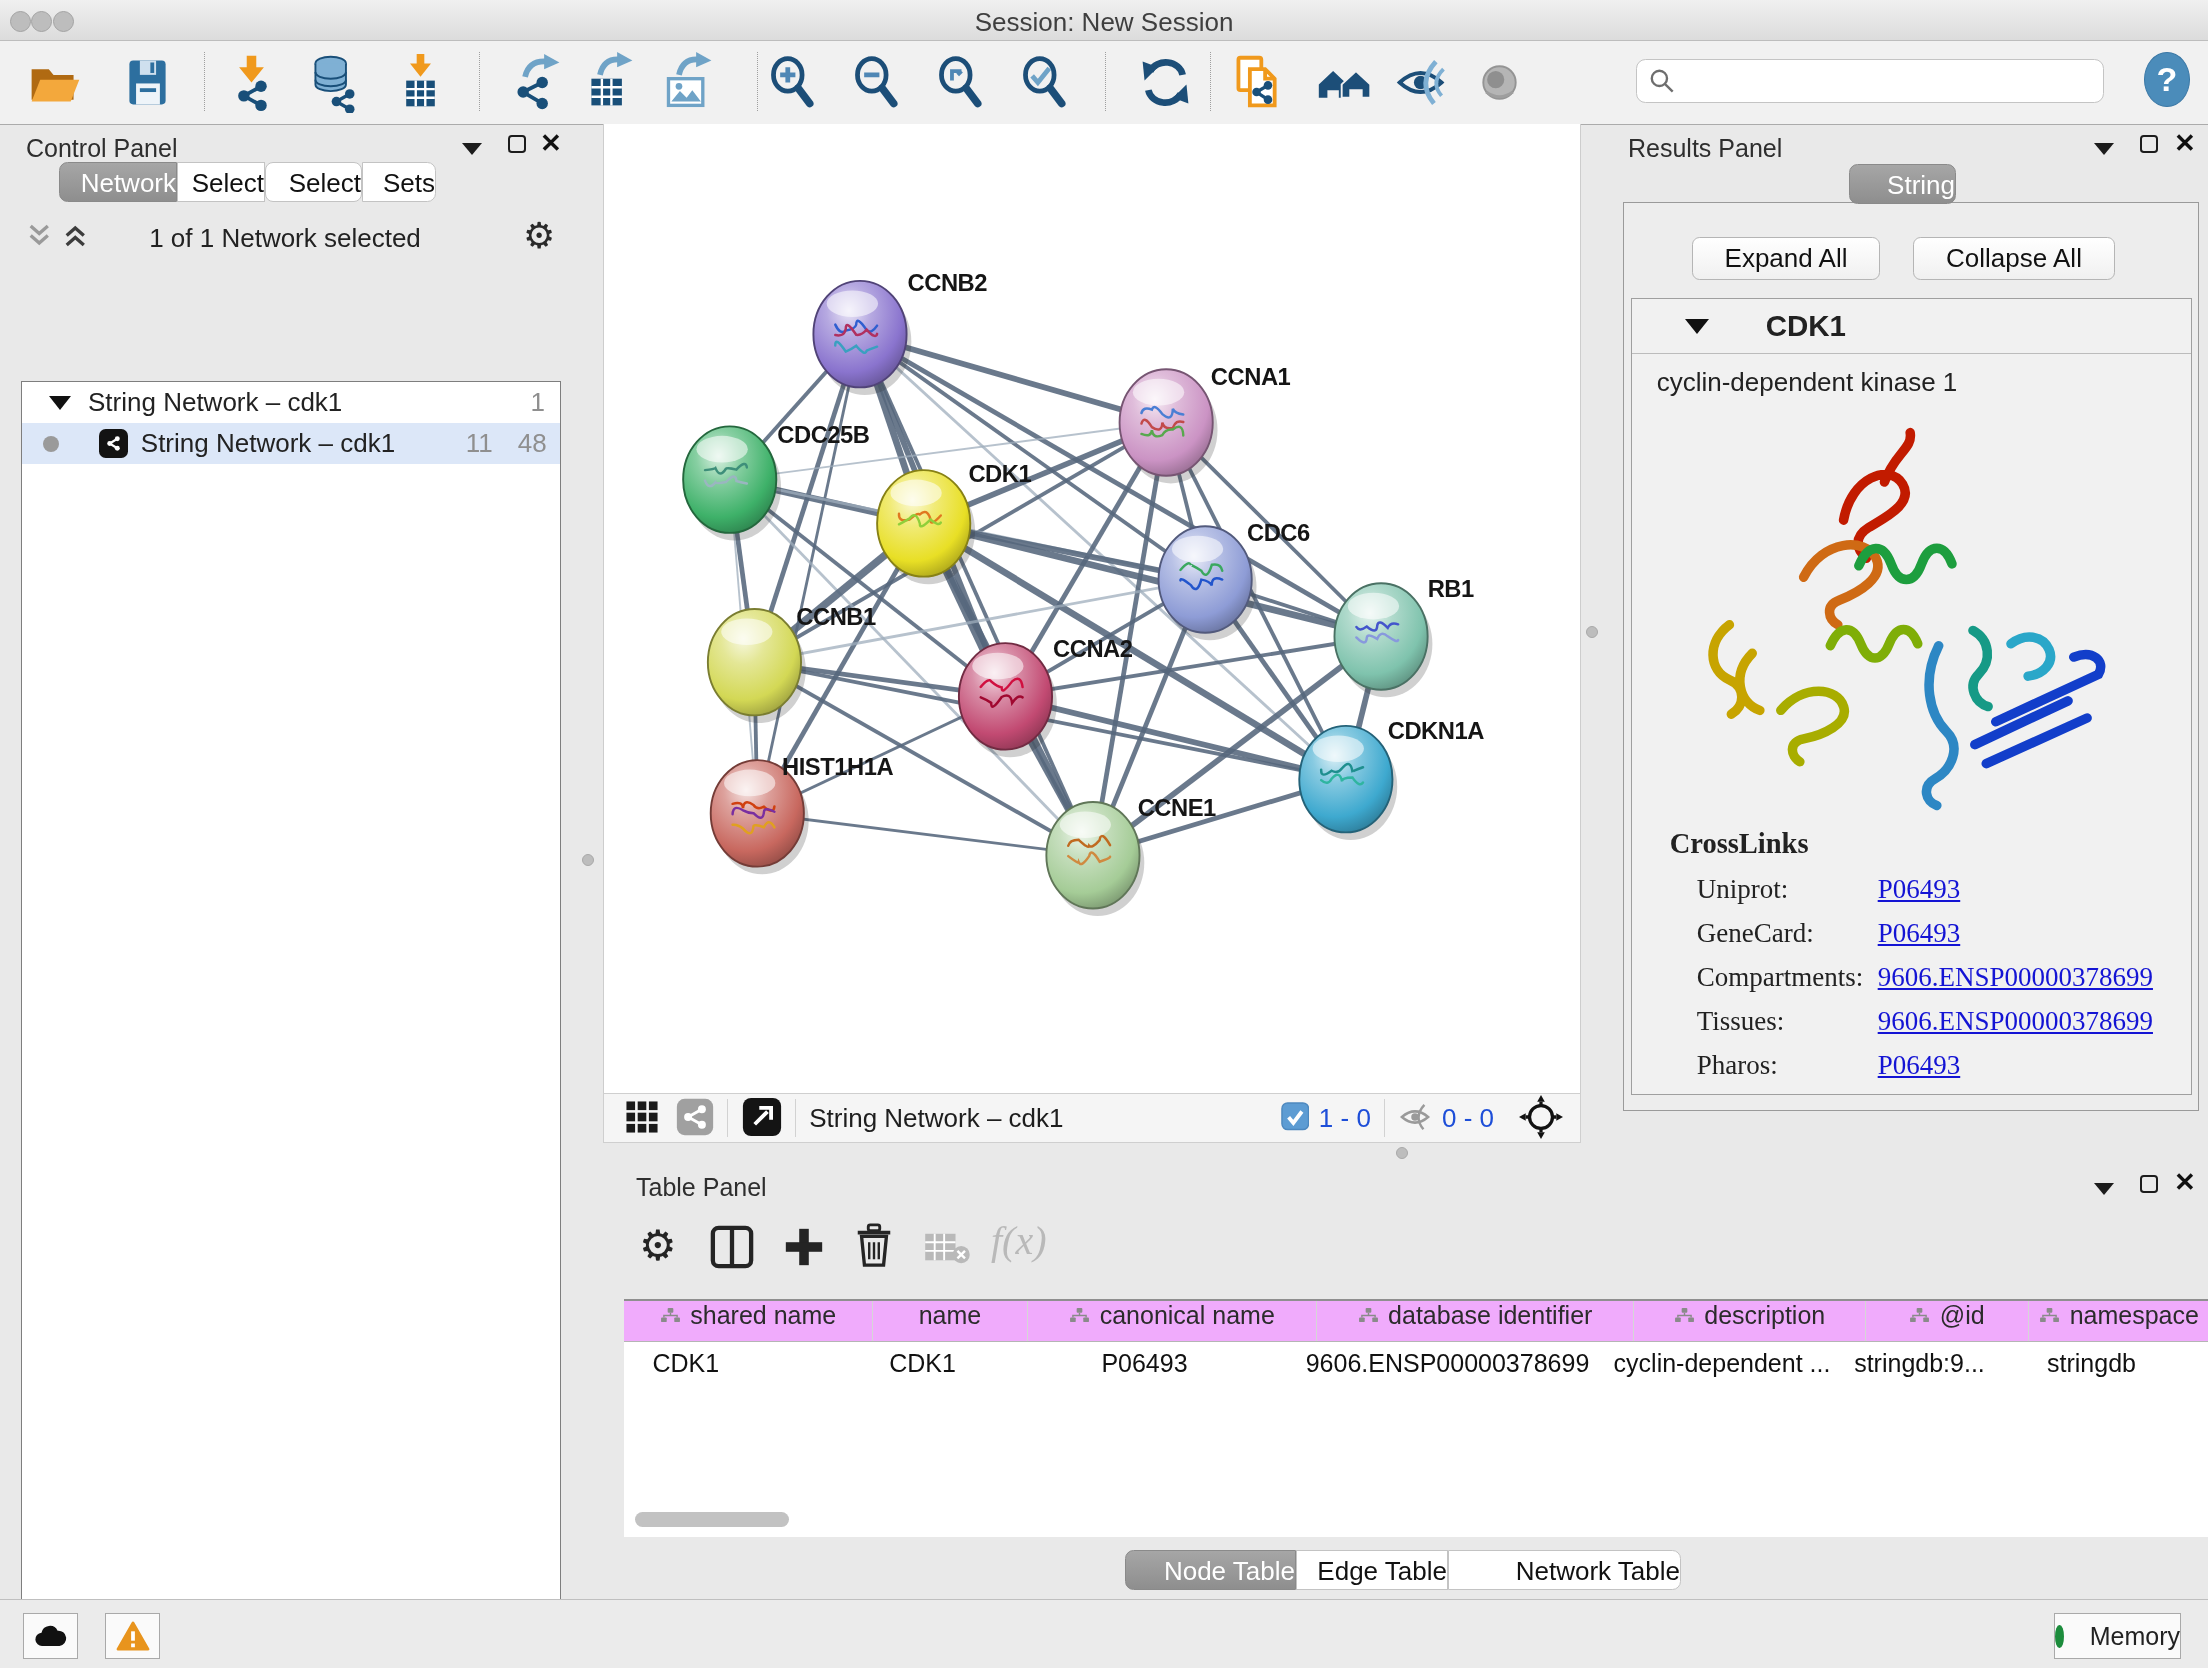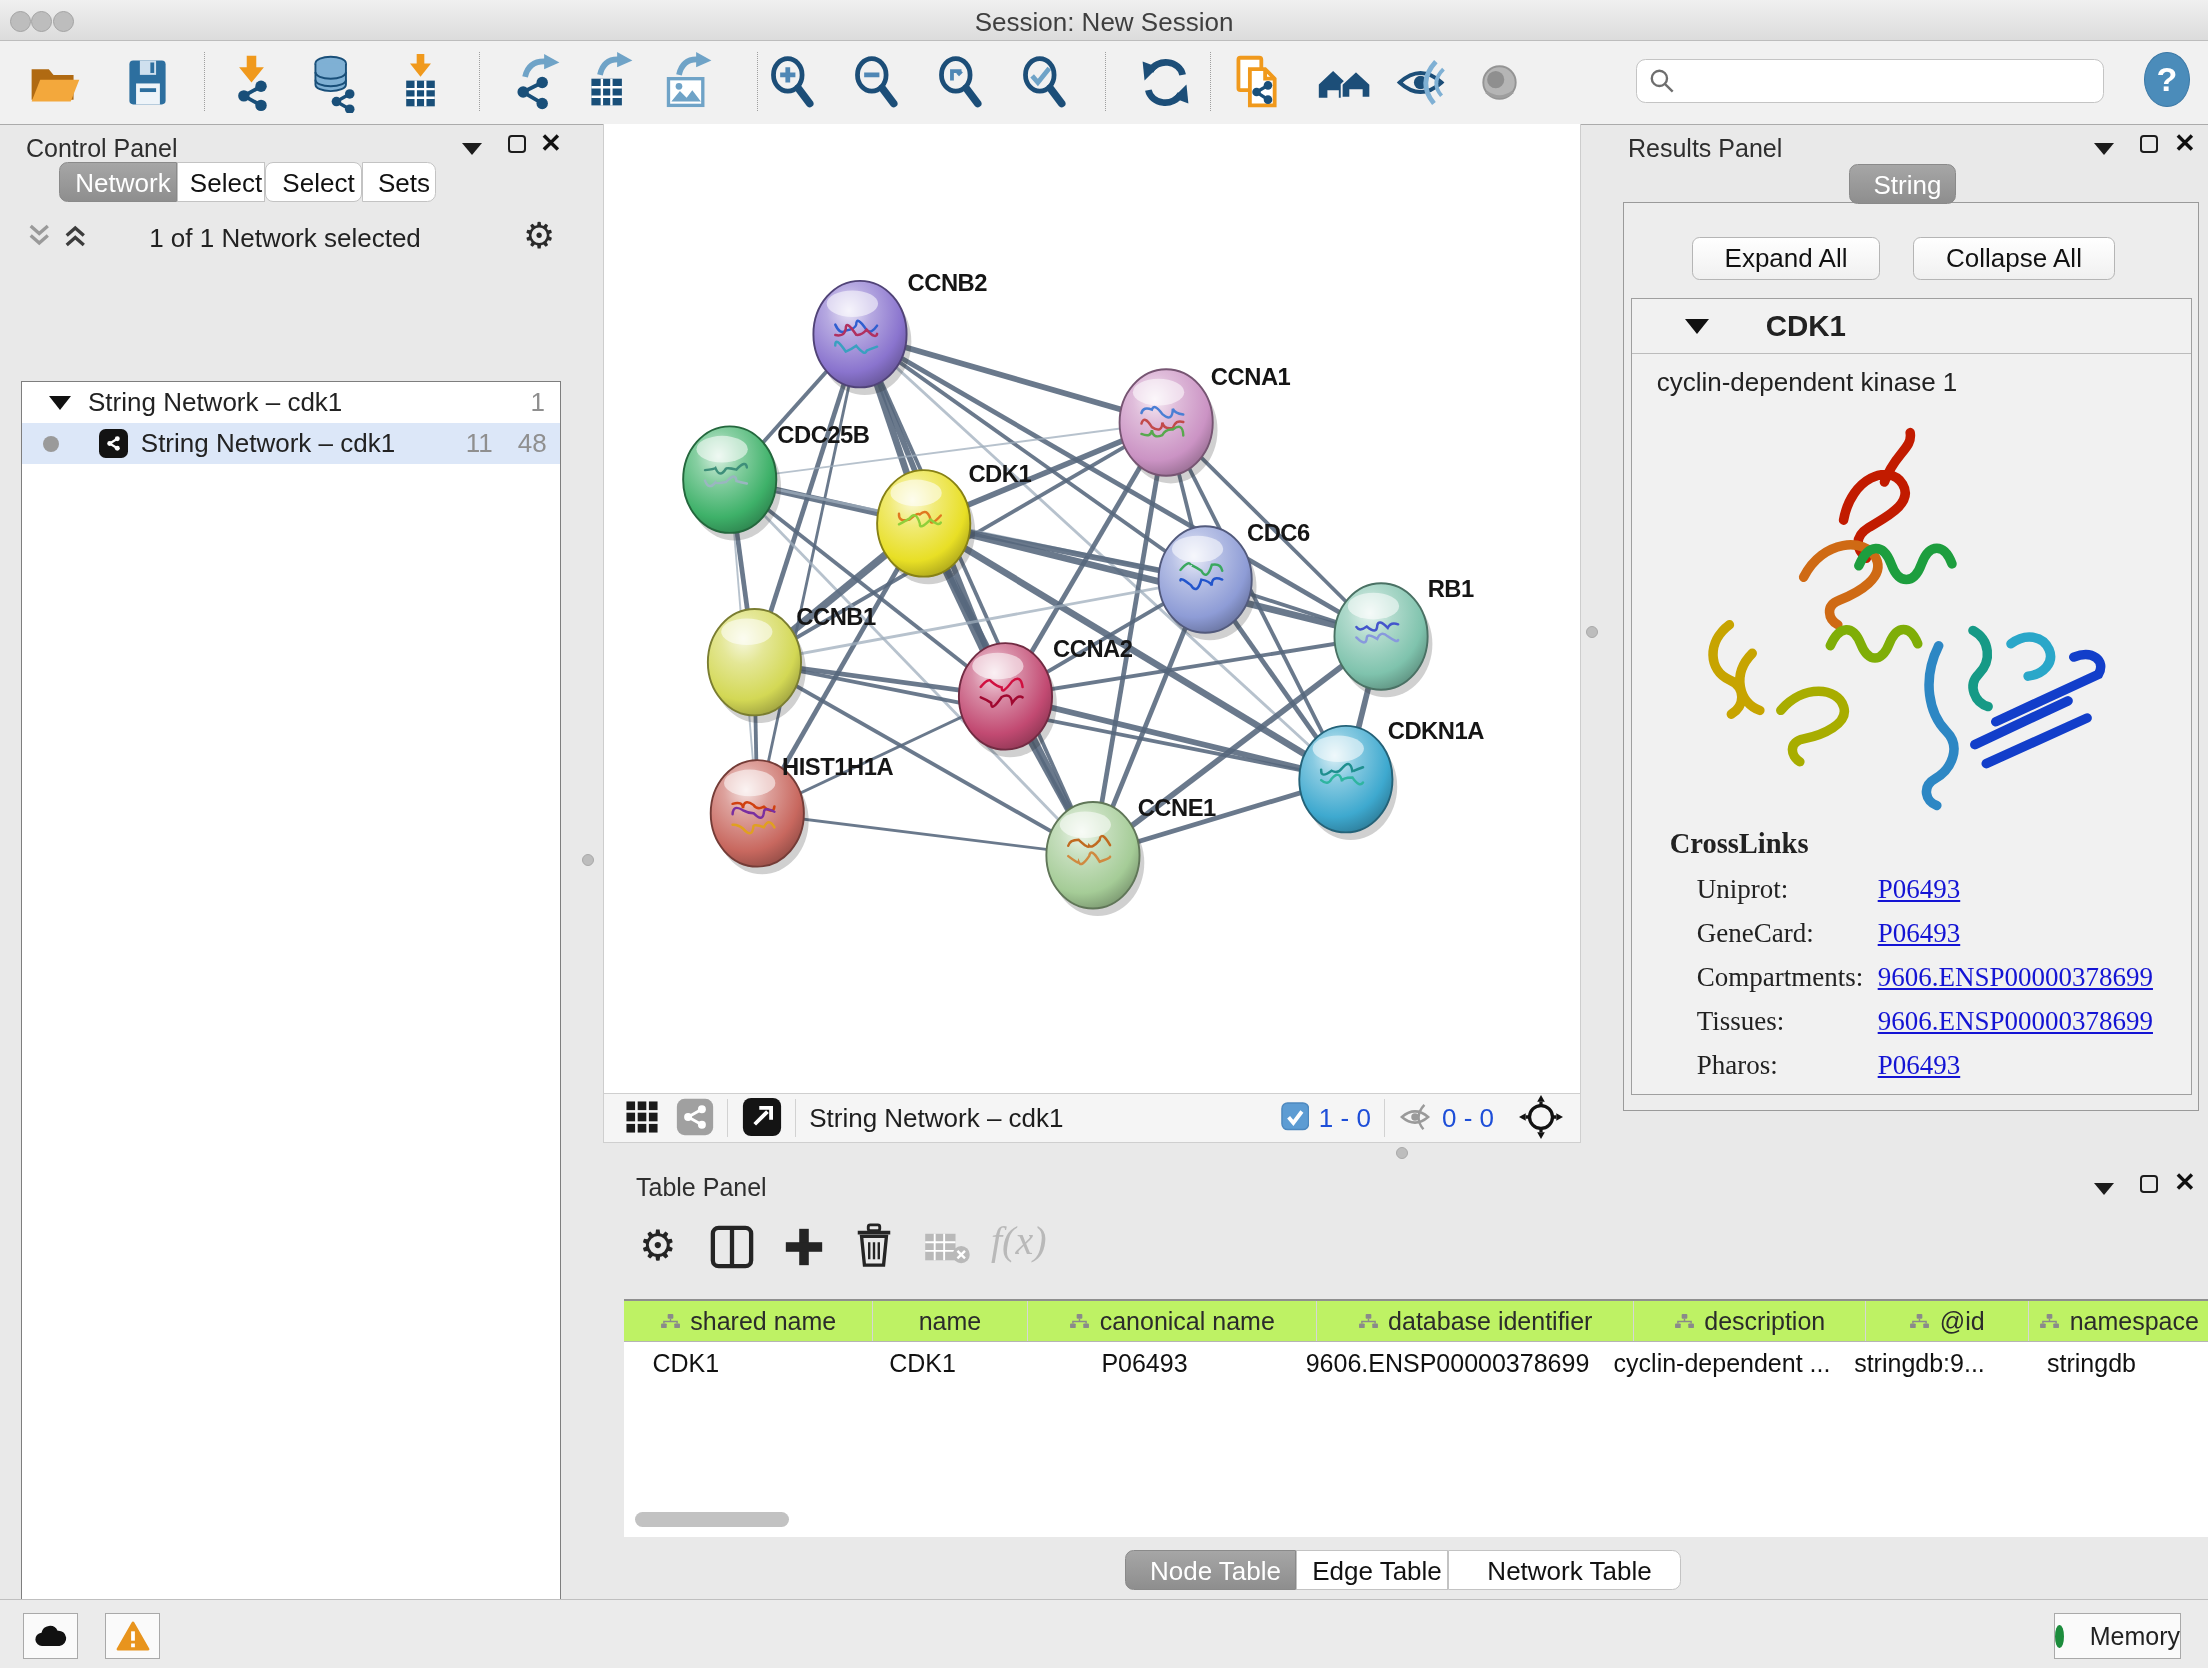--- a/index.html
+++ b/index.html
@@ -25,21 +25,21 @@
   .helpbtn{position:absolute;left:2144px;top:11.4px;width:46px;height:55px;border-radius:50%;
     background:#4b8cba;border:1.9px solid #3a78a6;color:#fff;font-size:34px;font-weight:bold;
     display:flex;align-items:center;justify-content:center;box-sizing:border-box;}
   
   .panel-title{font-size:25px;color:#2e2e2e;}
   .hdr-tri{width:0;height:0;border-left:10.5px solid transparent;border-right:10.5px solid transparent;
     border-top:12.4px solid #1c1c1c;display:inline-block;}
   .hdr-box{display:inline-block;width:18px;height:18px;border:2.9px solid #1c1c1c;border-radius:3.8px;box-sizing:border-box;}
   .hdr-x{font-size:26px;font-weight:bold;color:#111;line-height:18px;}
   
-  .seg-tab{display:inline-block;height:40px;line-height:40px;text-align:center;font-size:26px;
+  .seg-tab{display:inline-block;height:40px;line-height:40px;text-align:right;font-size:26px;
     background:#fff;border:1px solid #c3c3c3;box-sizing:border-box;color:#111;padding-left:10px;}
   .seg-tab.sel{background:linear-gradient(#a6a6a6,#8e8e8e);color:#fff;border-color:#8a8a8a;}
   
   .treebox{position:absolute;left:21px;top:257px;width:540px;height:1313px;background:#fff;
     border:1.9px solid #7e7e7e;box-sizing:border-box;}
   .tree-row{position:relative;height:41px;display:flex;align-items:center;font-size:26px;}
   .tree-row.sel{background:#dce7f8;}
   .gray-num{color:#8f8f8f;}
   .share-sq{width:28.5px;height:28.5px;border-radius:6.7px;background:#131313;display:flex;
     align-items:center;justify-content:center;}
@@ -53,22 +53,22 @@
   
   .resbox{position:absolute;left:1623px;top:202px;width:576px;height:909px;background:#ededed;
     border:1px solid #9a9a9a;box-sizing:border-box;}
   .btn-plain{height:43px;background:linear-gradient(#ffffff,#f0f0f0);border:1px solid #b5b5b5;
     border-radius:7.6px;font-size:26px;color:#111;display:flex;align-items:center;justify-content:center;box-sizing:border-box;}
   .inner-box{position:absolute;left:6.7px;top:95px;width:561px;height:797px;background:#f1f1f1;
     border:1px solid #9f9f9f;box-sizing:border-box;}
   .serif{font-family:"Liberation Serif",serif;}
   .xlink{color:#1414d4;text-decoration:underline;}
   
-  .thcell{position:relative;height:40px;display:inline-flex;align-items:center;justify-content:center;
-    font-size:25px;color:#2b2b2b;background:#bef264;border-right:1px solid #d6d6d6;box-sizing:border-box;gap:9.5px;}
+  .thcell{position:relative;height:40px;display:inline-flex;justify-content:center;
+    font-size:25px;color:#2b2b2b;background:#f0abfc;border-right:1px solid #d6d6d6;box-sizing:border-box;gap:9.5px;}
   .tdcell{height:42px;display:inline-flex;align-items:center;justify-content:center;font-size:25px;
     color:#111;box-sizing:border-box;}
   .scroll-thumb{position:absolute;height:15px;border-radius:7.6px;background:#c2c2c2;}
   
   .statusbar{position:absolute;left:0;top:1599px;width:2208px;height:69px;background:#ebebeb;
     border-top:1px solid #bfbfbf;}
   .st-btn{position:absolute;top:13.3px;height:46px;background:#fafafa;border:1.9px solid #a9a9a9;
     display:flex;align-items:center;justify-content:center;box-sizing:border-box;}
   .grip{position:absolute;width:12.4px;height:12.4px;border-radius:50%;background:#bdbdbd;border:1px solid #a9a9a9;box-sizing:border-box;}
 </style>

